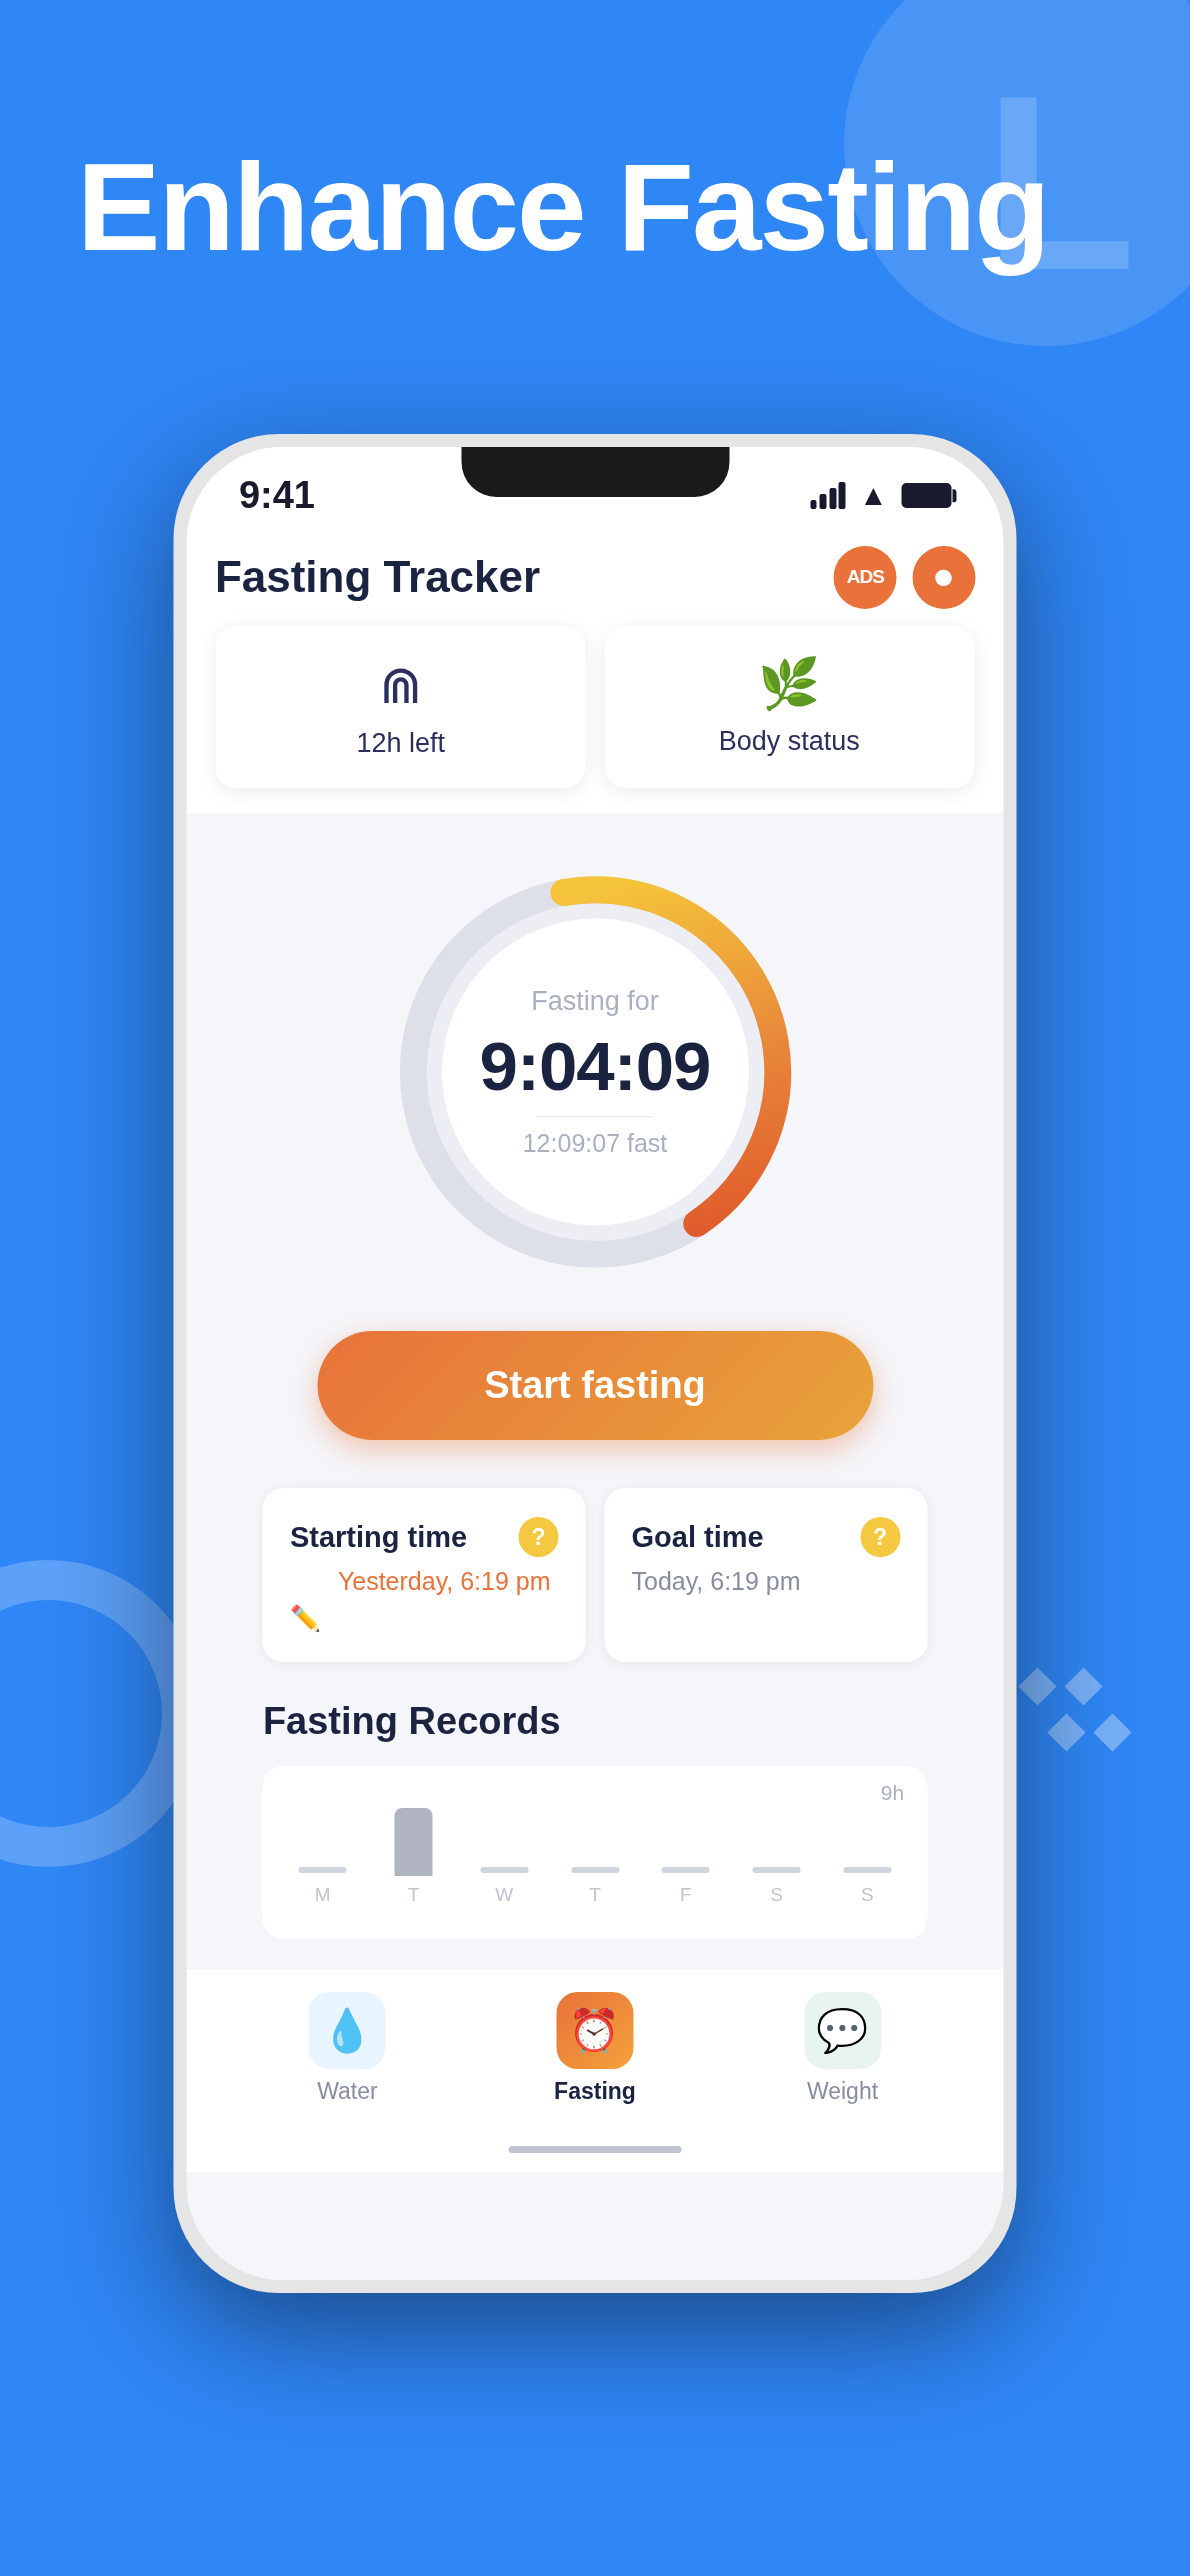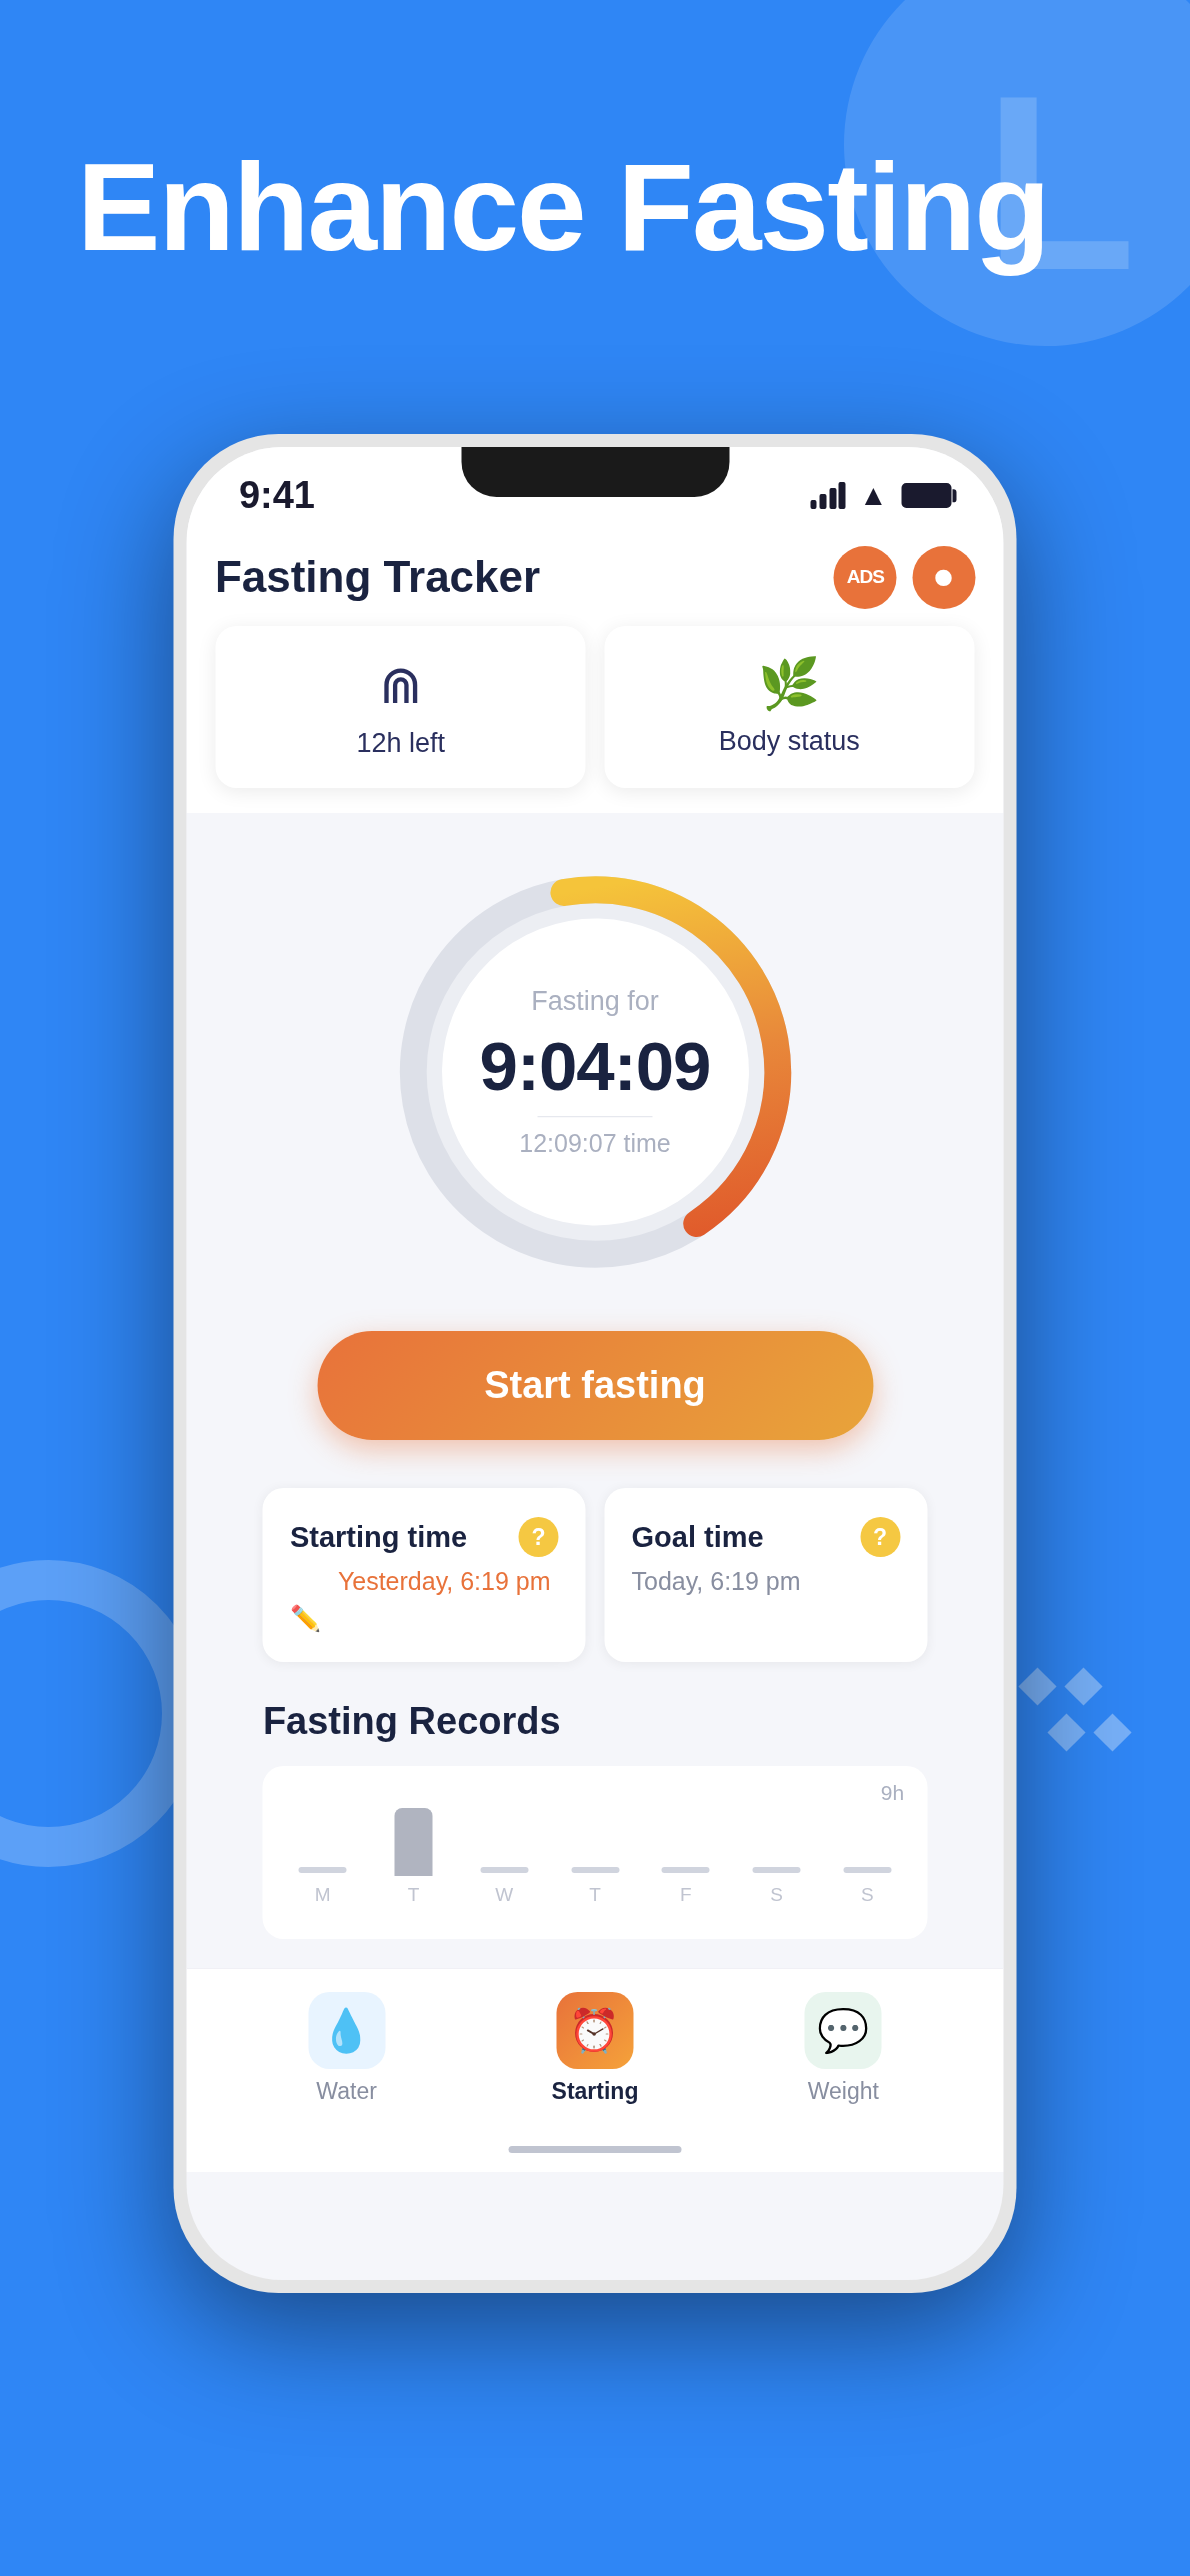--- a/index.html
+++ b/index.html
@@ -525,21 +525,21 @@
           <circle cx="220" cy="220" r="160" fill="white" stroke="none"></circle>
 
           <circle cx="220" cy="220" r="190" fill="none" stroke="#dde0e8" stroke-width="28"></circle>
 
           <circle cx="220" cy="220" r="190" fill="none" stroke="url(#arcGrad)" stroke-width="28" stroke-dasharray="518 1196" stroke-linecap="round"></circle>
         </svg>
         <div class="timer-inner">
           <div class="timer-label">Fasting for</div>
           <div class="timer-value">9:04:09</div>
           <div class="timer-divider"></div>
-          <div class="timer-remaining">12:09:07 time</div>
+          <div class="timer-remaining">12:09:07 fast</div>
         </div>
       </div>
 
       <button class="start-button">Start fasting</button>
 
       <div class="time-cards">
         <div class="time-card">
           <div class="time-card-header">
             <span class="time-card-title">Starting time</span>
             <div class="help-badge">?</div>
@@ -601,21 +601,21 @@
       </div>
     </div>
 
     <div class="bottom-nav">
       <div class="nav-item">
         <div class="nav-icon-wrap nav-icon-water">💧</div>
         <span class="nav-label">Water</span>
       </div>
       <div class="nav-item">
         <div class="nav-icon-wrap nav-icon-fasting" style="font-size:42px;">⏰</div>
-        <span class="nav-label-active">Starting</span>
+        <span class="nav-label-active">Fasting</span>
       </div>
       <div class="nav-item">
         <div class="nav-icon-wrap nav-icon-weight">💬</div>
         <span class="nav-label">Weight</span>
       </div>
     </div>
 
     <div class="home-indicator">
       <div class="home-bar"></div>
     </div>

